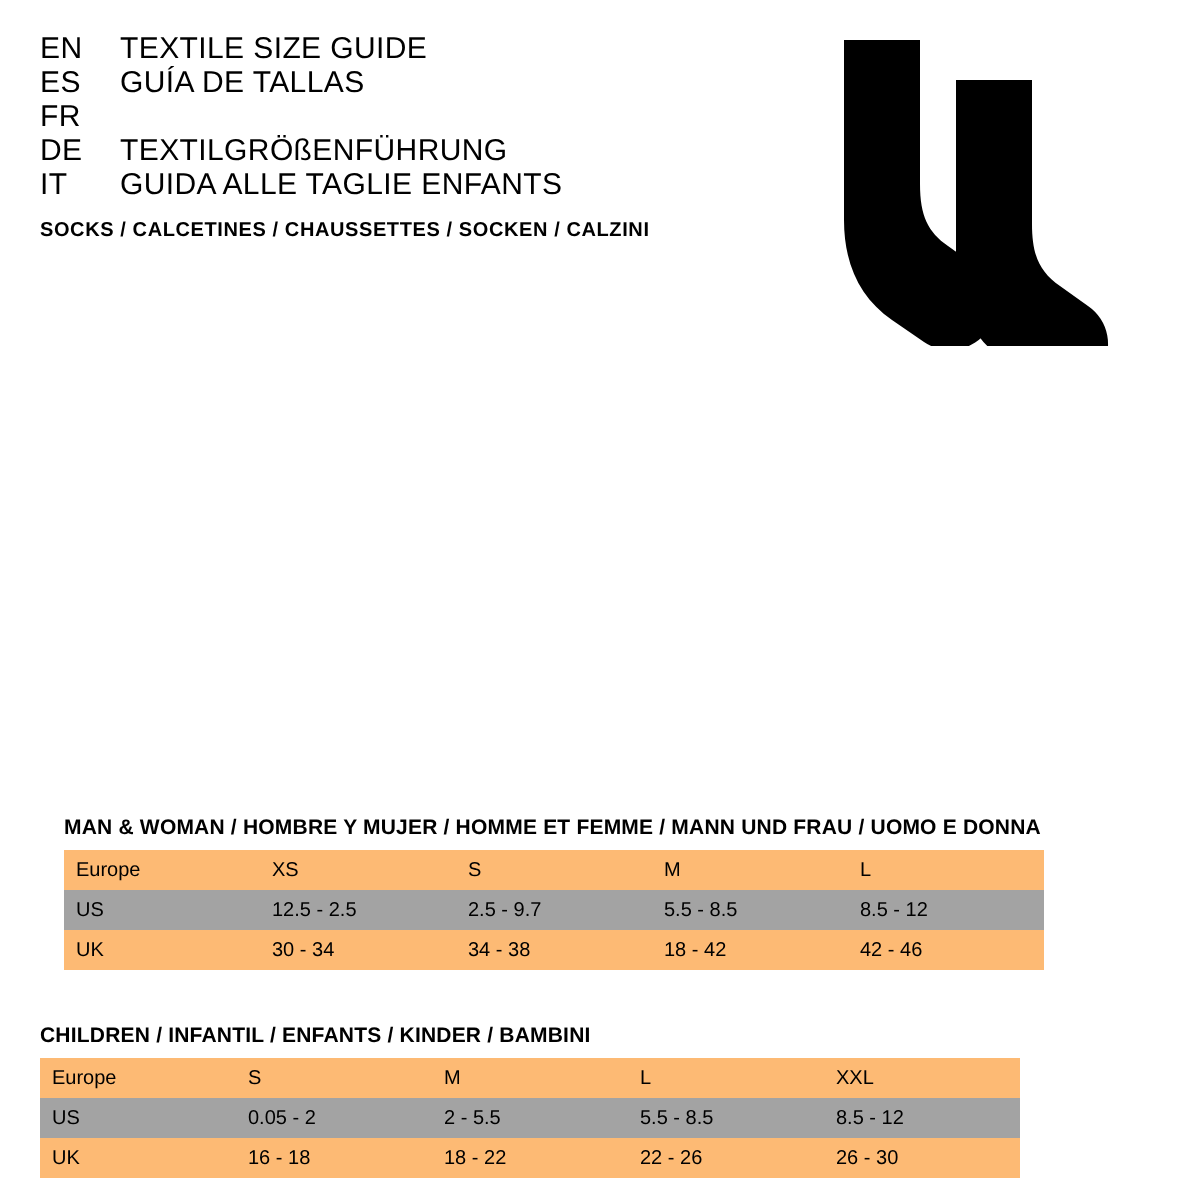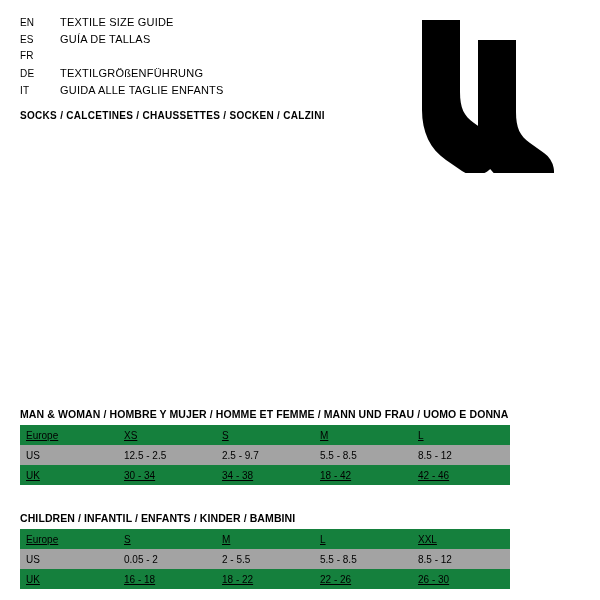--- a/index.html
+++ b/index.html
@@ -32,24 +32,24 @@
   .lang-row {
     display: flex;
     align-items: baseline;
     height: 17px;
     font-size: 11.5px;
     letter-spacing: 0.2px;
   }
   .lang-code {
     width: 40px;
     flex: 0 0 40px;
-    font-size: 10px;
+    font-size: 15px;
   }
   .lang-text {
-    font-size: 11px;
+    font-size: 15px;
   }
 
   .product-line {
     position: absolute;
     left: 20px;
     top: 110px;
     font-size: 10px;
     font-weight: bold;
     letter-spacing: 0.3px;
   }
@@ -62,21 +62,21 @@
     width: 170px;
     height: 155px;
   }
 
   
   .table-block {
     position: absolute;
     left: 20px;
     width: 460px;
   }
-  .table-block.adult { top: 408px; }
+  .table-block.adult { top: 408px; margin-left: 12px; }
   .table-block.kids  { top: 512px; }
 
   .table-title {
     font-size: 10.5px;
     font-weight: bold;
     letter-spacing: 0.1px;
     margin-bottom: 5px;
     white-space: nowrap;
   }
   table.size-table {
@@ -85,22 +85,21 @@
     table-layout: fixed;
   }
   table.size-table td {
     font-size: 10px;
     padding: 2px 0 2px 6px;
     height: 16px;
     vertical-align: middle;
     border: none;
   }
   table.size-table tr.shade td {
-    background: #15803d;
-    text-decoration: underline;
+    background: #fdba74;
   }
   table.size-table tr.plain td {
     background: #a3a3a3;
   }
   table.size-table td.c0 { width: 92px; }
   table.size-table td.c1 { width: 92px; }
   table.size-table td.c2 { width: 92px; }
   table.size-table td.c3 { width: 92px; }
   table.size-table td.c4 { width: 92px; }
 

